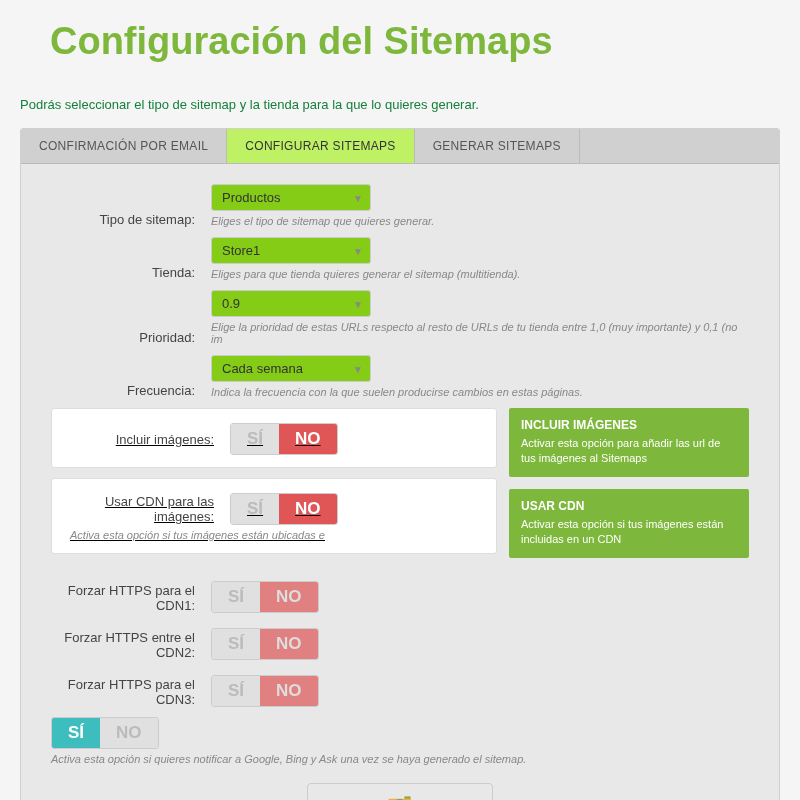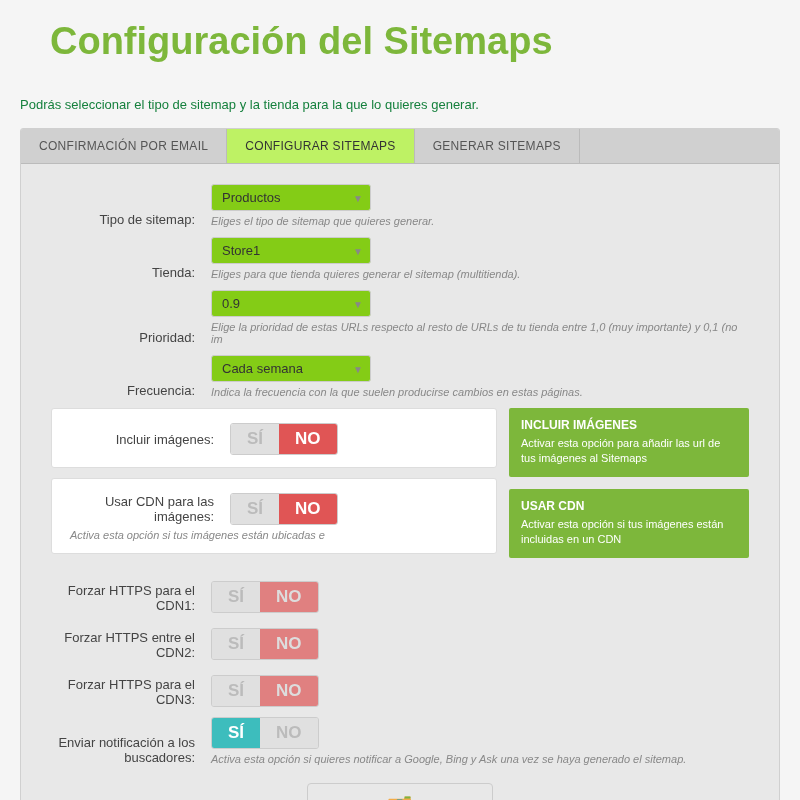--- a/index.html
+++ b/index.html
@@ -258,21 +258,21 @@
           <select class="form-select">
             <option>Cada semana</option>
           </select>
           <span class="select-arrow">▼</span>
         </div>
         <span class="field-hint">Indica la frecuencia con la que suelen producirse cambios en estas páginas.</span>
       </div>
     </div>
 
     <div style="display:flex; gap:12px; margin-bottom:10px; align-items: flex-start;">
-      <div style="flex:1;">
+      <div style="flex:1;text-decoration:underline;">
         <div class="white-box">
           <div class="white-box-row">
             <div class="white-box-label">Incluir imágenes:</div>
             <div class="toggle-group">
               <button class="toggle-btn toggle-si-dim">SÍ</button>
               <button class="toggle-btn toggle-no">NO</button>
             </div>
           </div>
         </div>
 
@@ -324,21 +324,20 @@
       <div class="form-label">Forzar HTTPS para el CDN3:</div>
       <div class="form-control-wrap">
         <div class="toggle-group">
           <button class="toggle-btn toggle-si-dim">SÍ</button>
           <button class="toggle-btn toggle-no-dim">NO</button>
         </div>
       </div>
     </div>
 
     <div class="form-row" style="margin-top:6px;">
-      <div class="form-label">Enviar notificación a los buscadores:</div>
       <div class="form-control-wrap">
         <div class="toggle-group">
           <button class="toggle-btn toggle-si-active">SÍ</button>
           <button class="toggle-btn toggle-si-dim">NO</button>
         </div>
         <span class="field-hint">Activa esta opción si quieres notificar a Google, Bing y Ask una vez se haya generado el sitemap.</span>
       </div>
     </div>
 
     <div class="save-btn-wrap">

